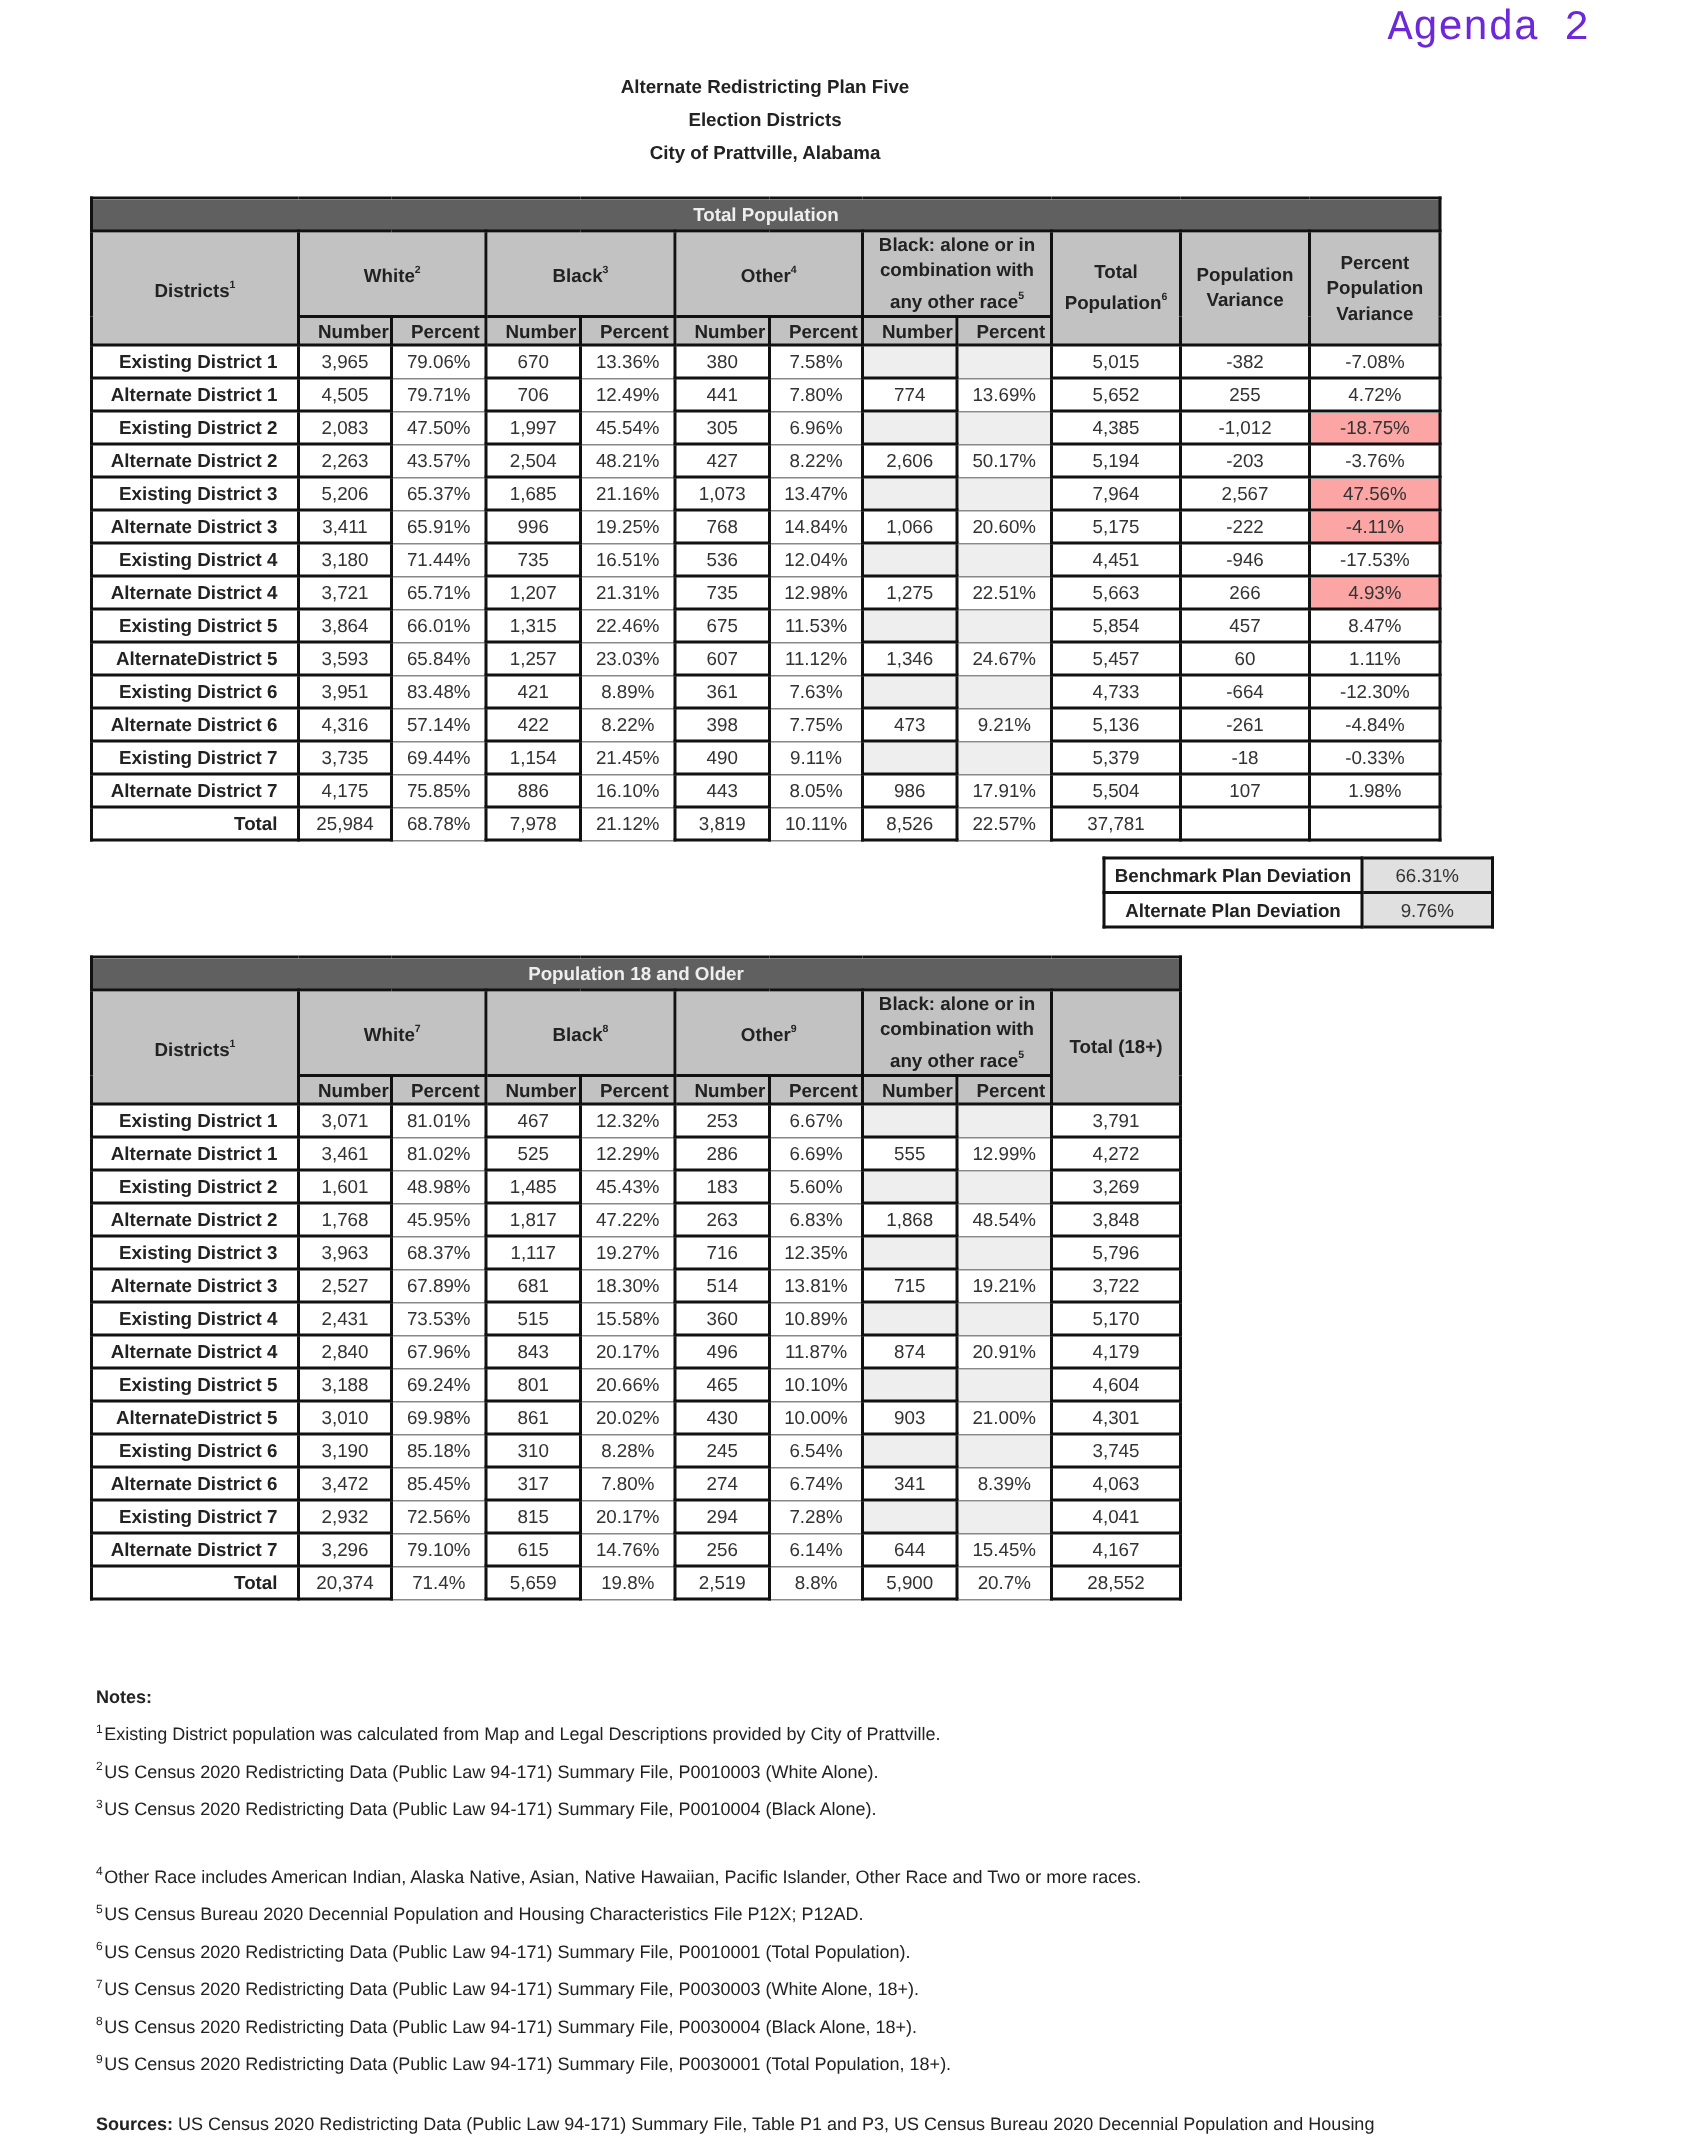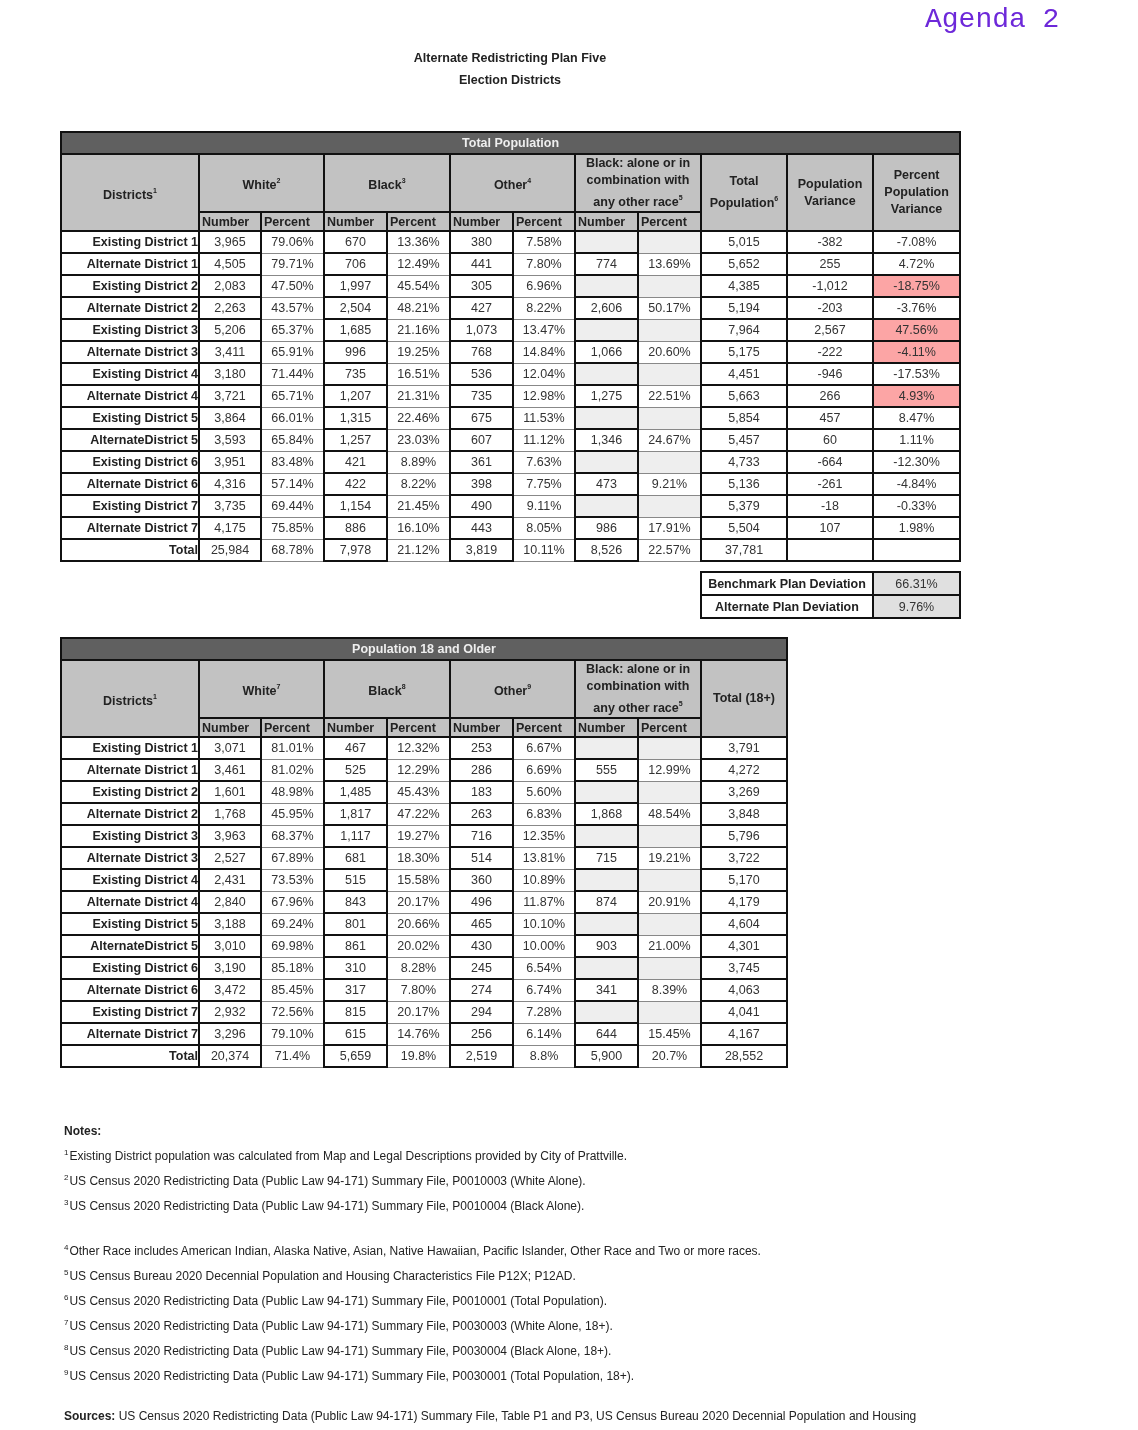--- a/index.html
+++ b/index.html
@@ -5,43 +5,44 @@
   html, body { margin: 0; padding: 0; background: #ffffff; }
   body { width: 1138px; height: 1430px; position: relative; font-family: "Liberation Sans", sans-serif; color: #222; overflow: hidden; }
   .agenda { position: absolute; left: 925px; top: 4px; font-size: 28px; font-family: Liberation Mono, monospace; color: #6d28d9; }
   .titles { position: absolute; left: 360px; top: 47px; width: 300px; text-align: center; font-size: 12.5px; font-weight: bold; line-height: 22px; color: #222; }
   table.t { position: absolute; border-collapse: collapse; font-size: 12px; table-layout: fixed; }
   table.t td, table.t th { border: 2px solid #111; padding: 0; height: 20px; text-align: center; white-space: nowrap; overflow: hidden; }
   table.t td.sub { border-width: 1px 1px; border-color: #888; }
   table.t th { background: #c2c2c2; font-weight: bold; color: #222; }
   table.t th.band { background: #606060; color: #eee; font-size: 12.5px; height: 20px; text-align: center; }
   table.t th.hd { font-size: 12.5px; line-height: 17px; }
-  table.t th.sh { text-align: left; padding-left: 2px; height: 17px; font-size: 12.5px; }
-  table.t td.lbl { text-align: right; font-weight: bold; padding-right: 0; font-size: 12.5px; }
+  table.t th.sh { text-align: left; padding-left: 12px; height: 17px; font-size: 12.5px; }
+  table.t td.lbl { text-align: right; font-weight: bold; padding-right: 13px; font-size: 12.5px; }
   table.t td.num { color: #333; font-size: 12.5px; }
   table.t td.blank { background: #eeeeee; }
   table.t td.shade { background: #fca5a5; }
   sup { font-size: 7px; vertical-align: 6px; }
-  .dev { position: absolute; border-collapse: collapse; font-size: 12.5px; table-layout: fixed; }
+  .dev { position: absolute; border-collapse: collapse; font-size: 12.5px; table-layout: fixed; margin-left: 35px; }
   .dev td { border: 2px solid #111; height: 19px; text-align: center; }
   .dev td.l { font-weight: bold; }
   .dev td.v { background: #e0e0e0; color: #333; }
   .notes { position: absolute; left: 64px; top: 1121px; width: 900px; font-size: 12px; color: #222; line-height: 21px; }
   .notes .h { font-weight: bold; }
   .notes .gap { height: 20px; }
   .notes sup { font-size: 8px; vertical-align: 5px; margin-right: 1px; }
   .src { margin-top: 19px; line-height: 20px; }
 </style>
 </head>
 <body>
 
 <div class="agenda">Agenda 2</div>
 <div class="titles">
   <div>Alternate Redistricting Plan Five</div>
   <div>Election Districts</div>
+  <div>City of Prattville, Alabama</div>
 </div>
 
 <table class="t" id="tp" style="left:60px; top:131px; width:899px;">
   <colgroup>
     <col style="width:138px">
       <col style="width:62px">
       <col style="width:63px">
       <col style="width:63px">
       <col style="width:63px">
       <col style="width:63px">

